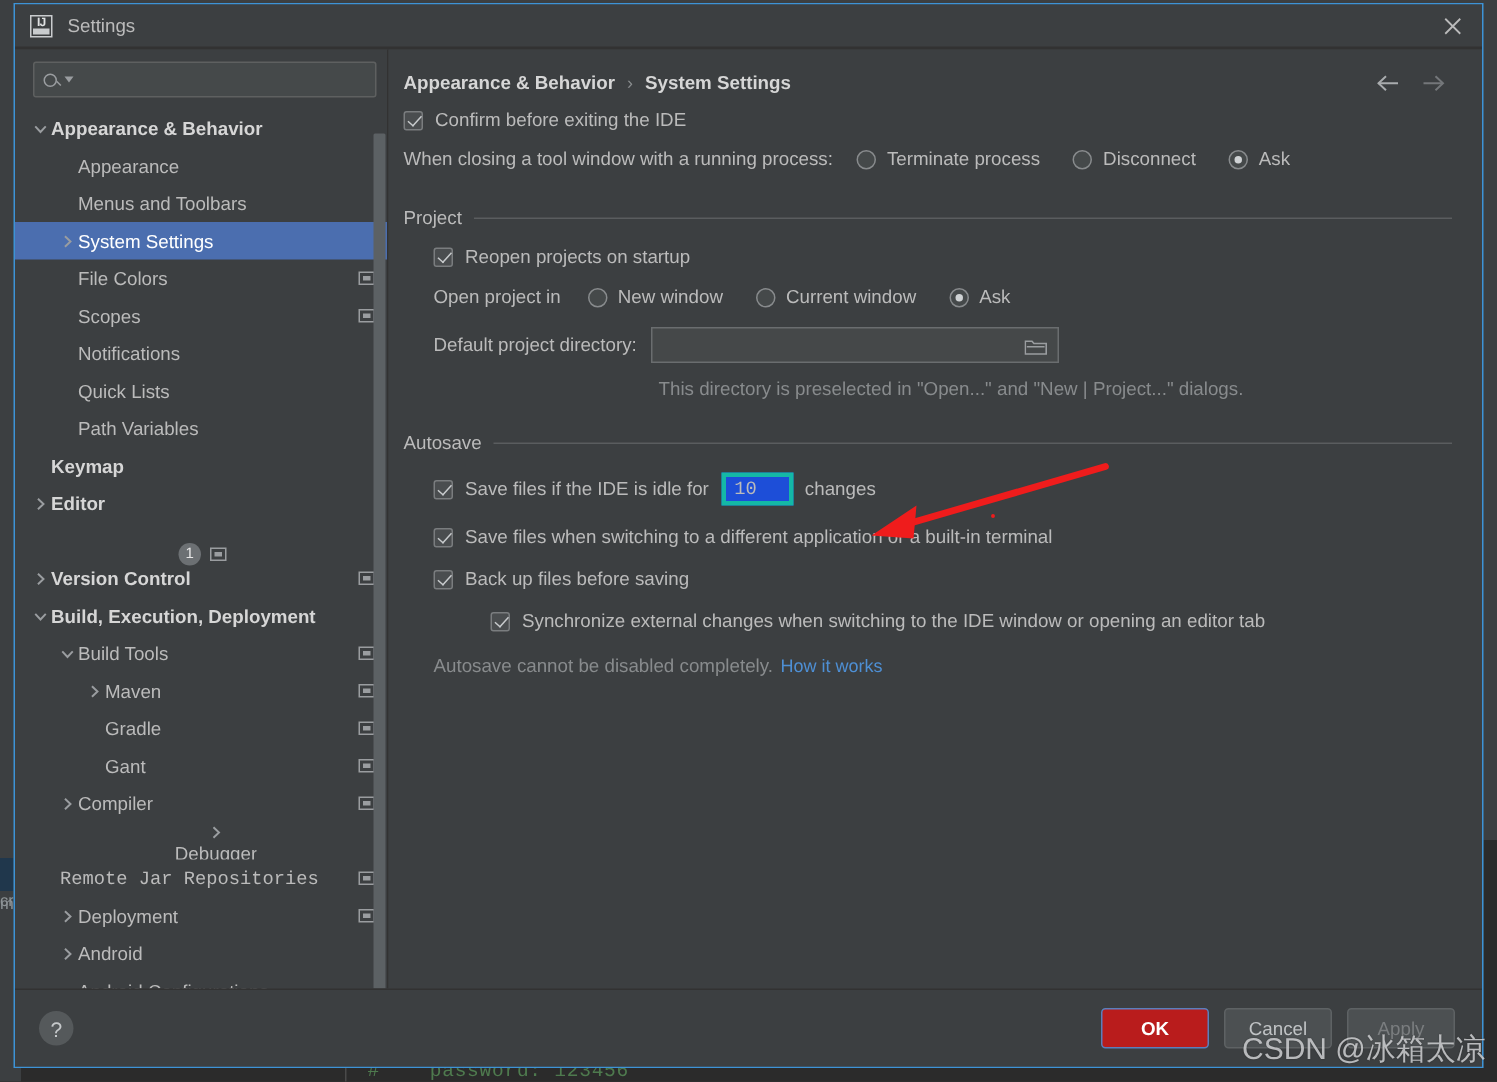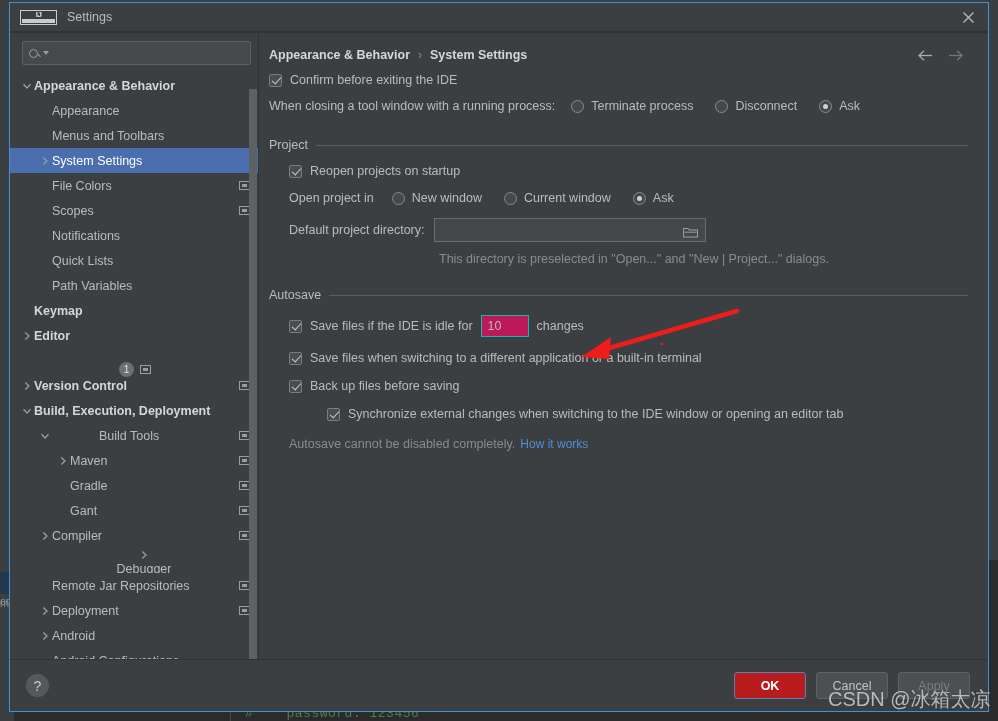--- a/index.html
+++ b/index.html
@@ -61,21 +61,21 @@
 
   
   #titlebar {
     height: 29px; min-height: 29px;
     background: #3c3f41;
     display: flex; align-items: center;
     padding: 0 8px 0 10px;
     border-bottom: 1px solid #323232;
   }
   .ij-logo {
-    width: 37px; height: 15px;
+    width: 15px; height: 15px;
     border: 1px solid #c9ccce;
     background: #3c3f41;
     position: relative;
     margin-right: 10px;
     display:flex; align-items:center; justify-content:center;
     flex: 0 0 auto;
   }
   .ij-logo::after {
     content: ""; position: absolute;
     left: 1px; right: 1px; bottom: 1px; height: 4px;
@@ -254,25 +254,26 @@
   .dirfield {
     width: 272px; height: 24px;
     background: #454849; border: 1px solid #6a6d6f;
     display: flex; align-items: center; justify-content: flex-end;
     padding-right: 7px;
   }
   .folder-ic { width: 15px; height: 12px; position: relative; }
 
   .spin {
     width: 48px; height: 22px;
-    background: #be185d; border: 1px solid #14b8a6;
+    background: #1d4ed8; border: 3px solid #14b8a6;
     color: #bbbbbb; font-size: 12.5px;
     display: flex; align-items: center;
     padding-left: 6px;
     margin: 0 8px;
+    font-family: Liberation Mono, monospace;
   }
 
   .link { color: #4e8fd4; font-size: 12px; cursor: pointer; }
 
   
   #annot-arrow { position: absolute; left: 0; top: 0; pointer-events: none; }
 
   
   #footer {
     height: 52px; min-height: 52px;
@@ -449,21 +450,21 @@
           </div>
           <div class="tree-row bold" style="padding-left: 10px;">
             <span class="twisty">
               <svg width="10" height="10" viewBox="0 0 10 10">
                 <polyline points="1.5,3.3 5,7 8.5,3.3" fill="none" stroke="currentColor" stroke-width="1.3"></polyline>
               </svg>
             </span>
             <span class="tree-label">Build, Execution, Deployment</span>
             <span class="row-icons"></span>
           </div>
-          <div class="tree-row" style="padding-left: 28px; gap: 47px;">
+          <div class="tree-row" style="padding-left: 28px;">
             <span class="twisty">
               <svg width="10" height="10" viewBox="0 0 10 10">
                 <polyline points="1.5,3.3 5,7 8.5,3.3" fill="none" stroke="currentColor" stroke-width="1.3"></polyline>
               </svg>
             </span>
             <span class="tree-label">Build Tools</span>
             <span class="row-icons">
               <span class="mini-box"></span>
             </span>
           </div>
@@ -505,21 +506,21 @@
           </div>
           <div class="tree-row" style="padding-left: 28px; flex-direction: column;">
             <span class="twisty">
               <svg width="10" height="10" viewBox="0 0 10 10">
                 <polyline points="3.3,1.5 7,5 3.3,8.5" fill="none" stroke="currentColor" stroke-width="1.3"></polyline>
               </svg>
             </span>
             <span class="tree-label">Debugger</span>
             <span class="row-icons"></span>
           </div>
-          <div class="tree-row" style="padding-left: 28px;">
+          <div class="tree-row" style="padding-left: 16px; font-family: Liberation Mono, monospace;">
             <span class="twisty"></span>
             <span class="tree-label">Remote Jar Repositories</span>
             <span class="row-icons">
               <span class="mini-box"></span>
             </span>
           </div>
           <div class="tree-row" style="padding-left: 28px;">
             <span class="twisty">
               <svg width="10" height="10" viewBox="0 0 10 10">
                 <polyline points="3.3,1.5 7,5 3.3,8.5" fill="none" stroke="currentColor" stroke-width="1.3"></polyline>

